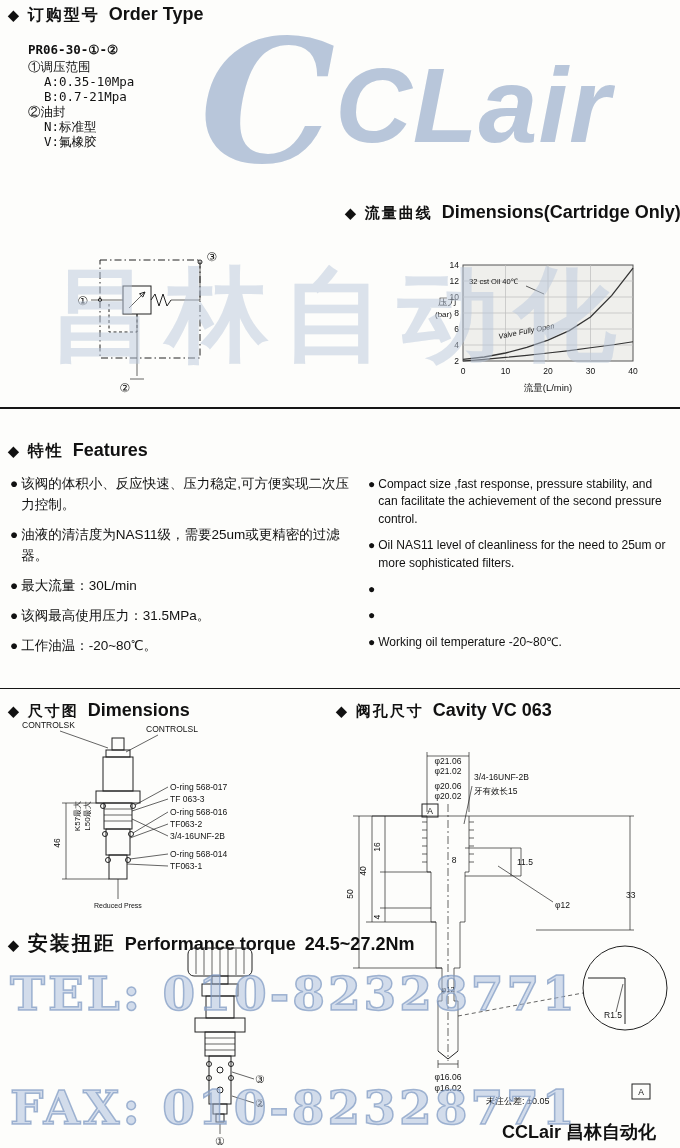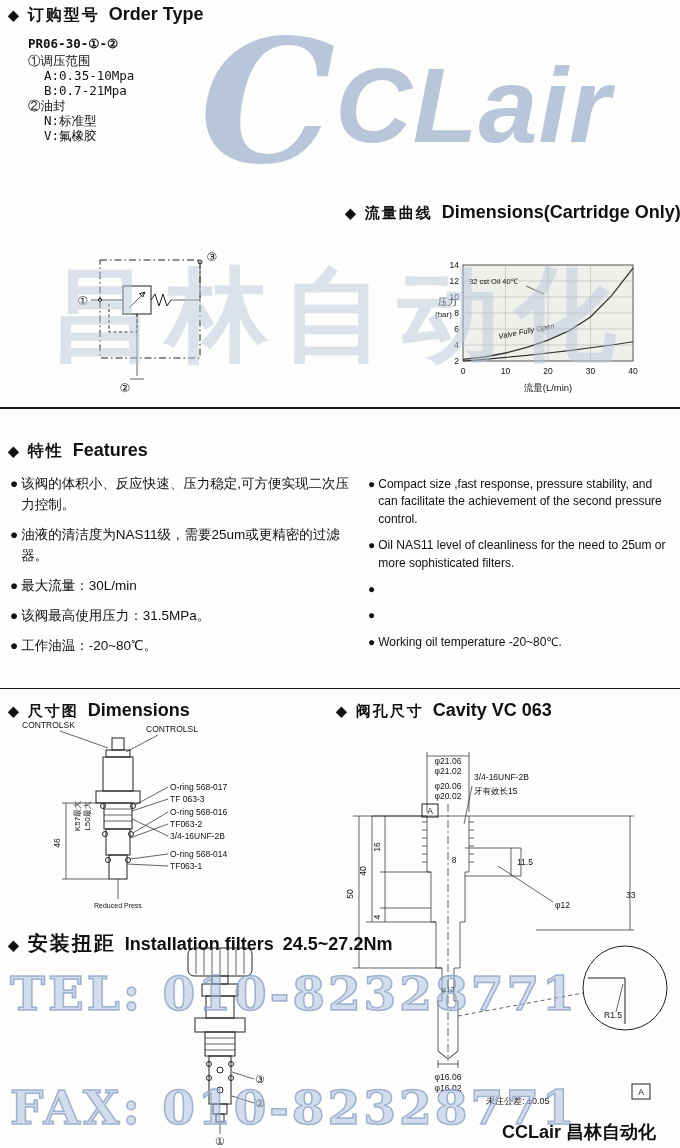--- a/index.html
+++ b/index.html
@@ -3,21 +3,21 @@
 <meta charset="utf-8">
 <style>
   html,body{margin:0;padding:0;}
   body{background:#9a9a9a;font-family:"Liberation Sans",sans-serif;}
   .page{position:relative;width:680px;height:1148px;margin:0 auto;background:#fdfdfb;overflow:hidden;color:#111;}
   .abs{position:absolute;}
   .hdr{display:flex;align-items:baseline;gap:9px;font-weight:bold;white-space:nowrap;}
   .hdr .dia{font-size:14px;}
   .hdr .cn{font-size:16px;letter-spacing:2px;}
   .hdr .en{font-size:18px;}
-  .order{margin-top:10px;font-family:"DejaVu Sans Mono",monospace;font-size:12.5px;line-height:15px;}
+  .order{margin-top:16px;font-family:"DejaVu Sans Mono",monospace;font-size:12.5px;line-height:15px;}
   .order .model{margin-bottom:2px;font-weight:bold;}
   .order .opt{padding-left:16px;}
   .feat .item{display:flex;margin-bottom:9px;}
   .feat .b{margin-right:3px;flex:0 0 auto;}
   .feat-cn{font-size:13.5px;line-height:1.55;}
   .feat-en{font-size:12px;line-height:1.45;}
   .divider{background:#161616;}
   svg{display:block;}
   svg text{font-family:"Liberation Sans",sans-serif;fill:#111;}
   .draw line, .draw rect, .draw polyline, .draw circle, .draw path, .draw polygon{stroke:#222;fill:none;stroke-width:1;}
@@ -229,21 +229,21 @@
     <line x1="54" y1="87" x2="96" y2="87"></line>
     <line x1="54" y1="163" x2="101" y2="163"></line>
     <text x="52" y="127" font-size="8.5" text-anchor="middle" transform="rotate(-90 52 127)">46</text>
     <text x="86" y="192" font-size="7">Reduced Press</text>
     <line x1="110" y1="163" x2="110" y2="183"></line>
   </svg>
 
   <div class="abs hdr" style="left:8px;top:930px;">
     <span class="dia">◆</span>
     <span class="cn" style="font-size:20px;">安装扭距</span>
-    <span class="en">Installation filters</span>
+    <span class="en">Performance torque</span>
     <span class="en">24.5~27.2Nm</span>
   </div>
 
   <svg class="abs draw thin" style="left:148px;top:940px;" width="175" height="208" viewBox="0 0 175 208">
     <g>
       <rect x="40" y="8" width="64" height="28" rx="6"></rect>
       <line x1="48" y1="10" x2="48" y2="34"></line>
         <line x1="56" y1="9" x2="56" y2="35"></line>
       <line x1="64" y1="8" x2="64" y2="36"></line>
         <line x1="72" y1="8" x2="72" y2="36"></line>

